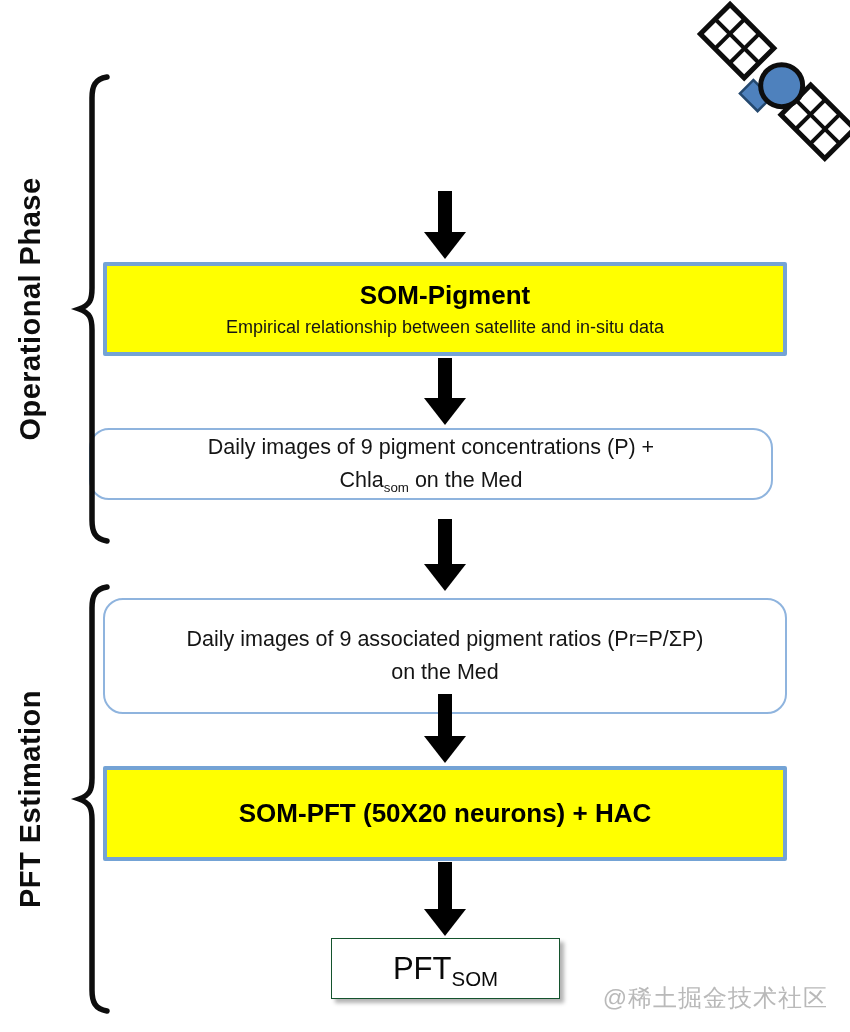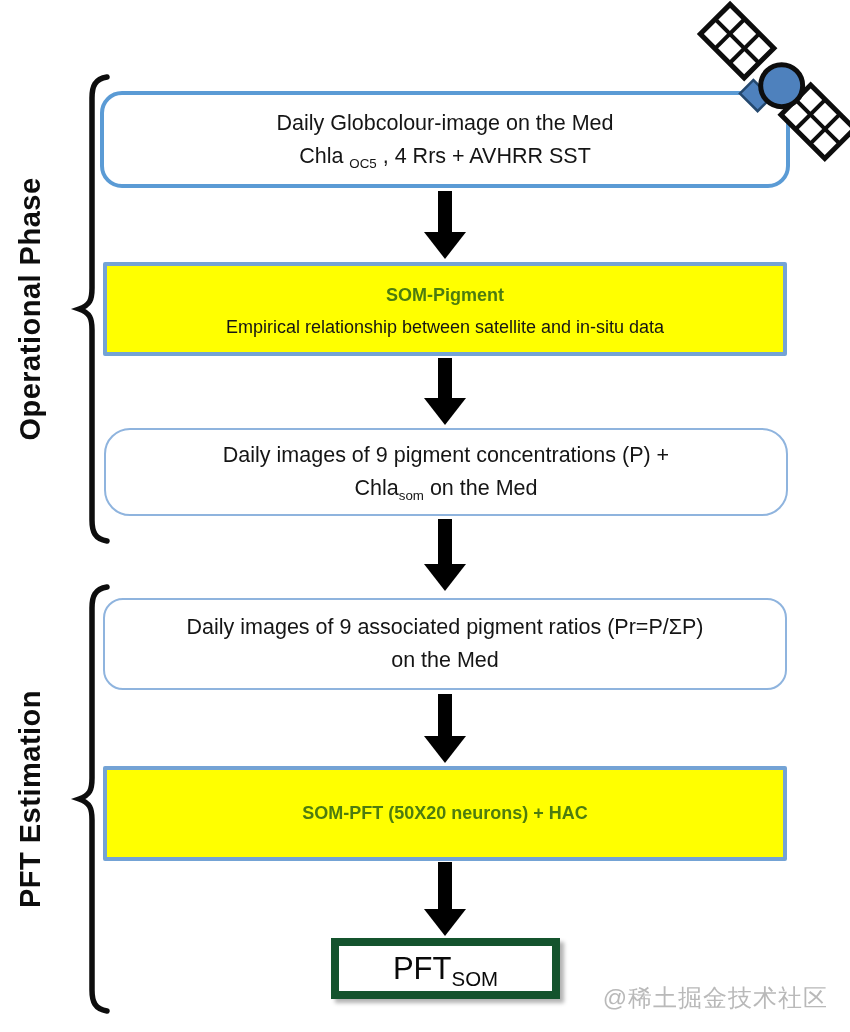--- a/index.html
+++ b/index.html
@@ -7,78 +7,74 @@
   .canvas{position:relative;width:850px;height:1032px;background:#fff;overflow:hidden;}
 
   .flow-box{position:absolute;display:flex;flex-direction:column;justify-content:center;
     align-items:center;text-align:center;box-sizing:border-box;background:#fff;}
   .rounded-strong{border:4px solid #5B9BD5;border-radius:22px;}
   .rounded-light{border:2.5px solid #8FB4DE;border-radius:20px;}
   .yellow{background:#FFFF00;border:4px solid #74A3D5;border-radius:2px;}
 
   .box-line{font-size:21.5px;line-height:33px;color:#151515;}
   .box-line sub{font-size:0.62em;line-height:0;}
-  .yellow-title{font-size:18px;line-height:37px;font-weight:bold;color:#4d7c0f;text-align:center;}
+  .yellow-title{font-size:26px;line-height:37px;font-weight:bold;color:#000000;text-align:center;}
   .yellow-title .normal{font-weight:bold;}
   .yellow-sub{font-size:18px;line-height:27px;color:#151515;}
 
   .arrow{position:absolute;left:424px;width:42px;display:flex;flex-direction:column;align-items:center;}
   .arrow .shaft{width:14px;flex:1;background:#000;}
   .arrow .head{width:0;height:0;border-left:21px solid transparent;border-right:21px solid transparent;border-top:27px solid #000;}
 
   .output-box{position:absolute;left:331px;top:938px;width:229px;height:61px;
-    border:8px solid #14532d;background:#fff;box-sizing:border-box;
+    border:1px solid #14532d;background:#fff;box-sizing:border-box;
     display:flex;align-items:center;justify-content:center;
     box-shadow:4px 4px 4px rgba(0,0,0,0.30);}
   .output-box .txt{font-size:31px;color:#0a0a0a;}
   .output-box sub{font-size:0.66em;line-height:0;}
 
   .phase-label{position:absolute;width:320px;height:40px;text-align:center;
     transform:rotate(-90deg);font-size:29px;font-weight:600;color:#0d0d0d;letter-spacing:0.5px;}
 
   svg.overlay{position:absolute;left:0;top:0;pointer-events:none;}
 
   .watermark{position:absolute;right:22px;top:982px;font-size:24px;color:#b9b9b9;letter-spacing:1px;}
 </style>
 </head>
 <body>
 
 <div class="canvas">
 
-  <div class="flow-box rounded-strong" style="left:100px;top:91px;width:690px;height:97px;">
-    <div class="box-line">Daily Globcolour-image on the Med</div>
-    <div class="box-line"><span>Chla </span><sub>OC5</sub><span> , 4 Rrs + AVHRR SST</span></div>
-  </div>
 
   <div class="arrow" style="top:191px;height:68px;">
     <div class="shaft"></div>
     <div class="head"></div>
   </div>
 
   <div class="flow-box yellow" style="left:103px;top:262px;width:684px;height:94px;">
     <div class="yellow-title">SOM-Pigment</div>
     <div class="yellow-sub">Empirical relationship between satellite and in-situ data</div>
   </div>
 
   <div class="arrow" style="top:358px;height:67px;">
     <div class="shaft"></div>
     <div class="head"></div>
   </div>
 
-  <div class="flow-box rounded-light" style="left:104px;top:428px;width:684px;height:88px;border-radius:26px;">
+  <div class="flow-box rounded-light" style="left:89px;top:428px;width:684px;height:72px;">
     <div class="box-line">Daily images of 9 pigment concentrations (P)  +</div>
     <div class="box-line"><span>Chla</span><sub>som</sub><span>  on the Med</span></div>
   </div>
 
   <div class="arrow" style="top:519px;height:72px;">
     <div class="shaft"></div>
     <div class="head"></div>
   </div>
 
-  <div class="flow-box rounded-light" style="left:103px;top:598px;width:684px;height:92px;">
+  <div class="flow-box rounded-light" style="left:103px;top:598px;width:684px;height:116px;">
     <div class="box-line">Daily images of 9 associated pigment ratios (Pr=P/ΣP)</div>
     <div class="box-line">on the Med</div>
   </div>
 
   <div class="arrow" style="top:694px;height:69px;">
     <div class="shaft"></div>
     <div class="head"></div>
   </div>
 
   <div class="flow-box yellow" style="left:103px;top:766px;width:684px;height:95px;">

